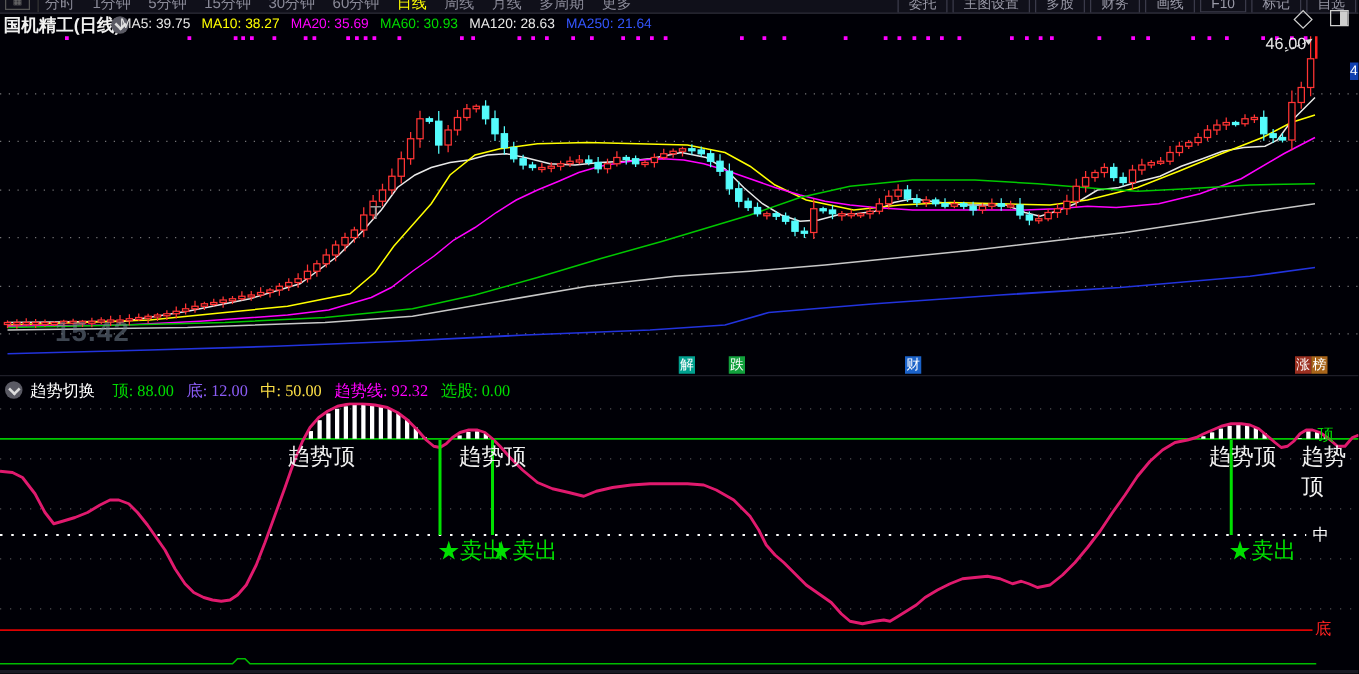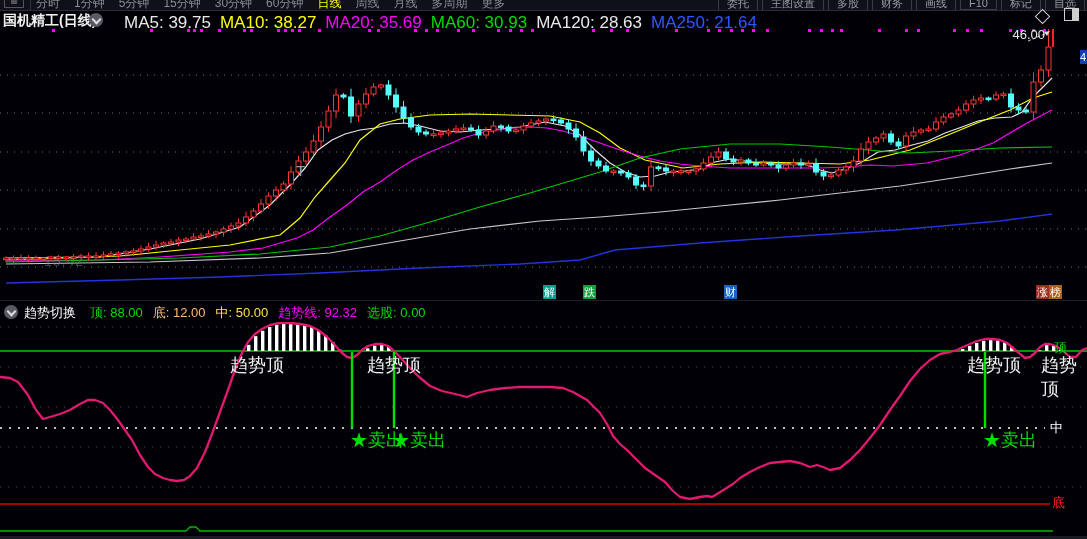--- a/index.html
+++ b/index.html
@@ -17,46 +17,46 @@
   .menu-right{position:absolute;right:2px;top:-7px;}
   .menu-btn{display:inline-block;color:#9a9aa8;font-size:11px;border:1px solid #3a3a4a;
             padding:0 8px;margin-left:4px;}
   
   #infobar{position:absolute;left:0;top:11px;width:1087px;height:18px;}
   #stock-title{position:absolute;left:3px;top:1px;color:#f0f0f0;font-size:14px;font-weight:bold;}
   .chev-circle{position:absolute;width:14px;height:14px;border-radius:50%;background:#5a5a64;}
   .chev-circle:after{content:"";position:absolute;left:4px;top:3px;width:5px;height:5px;
             border-left:2px solid #ddd;border-bottom:2px solid #ddd;transform:rotate(-45deg);}
   #title-chev{left:89px;top:2px;}
-  #ma-legend{position:absolute;left:124px;top:2px;font-size:17px;white-space:nowrap;}
+  #ma-legend{position:absolute;left:96px;top:2px;font-size:11px;white-space:nowrap;}
   .ma-item{margin-right:9px;}
   
   #tr-icons{position:absolute;right:8px;top:8px;height:14px;}
   #diamond-ic{display:inline-block;width:9px;height:9px;border:1px solid #cfcfcf;
               transform:rotate(45deg);margin-right:12px;}
   #panel-ic{display:inline-block;width:13px;height:11px;border:1px solid #cfcfcf;
             position:relative;vertical-align:top;}
   #panel-ic div{position:absolute;right:0;top:0;width:6px;height:11px;background:#cfcfcf;}
   svg#chart{position:absolute;left:0;top:0;}
   
   .ov{position:absolute;white-space:nowrap;}
-  #watermark{left:44px;top:253px;color:#7d8b9b;opacity:.5;font-size:14px;font-weight:normal;letter-spacing:1px;}
+  #watermark{left:44px;top:253px;color:#7d8b9b;opacity:.5;font-size:22px;font-weight:bold;letter-spacing:1px;}
   #t-marker{left:296px;top:162px;color:#9a9a9a;font-size:15px;}
   #price-ann{right:42px;top:27px;color:#e8e8e8;font-size:13px;}
   #axis-clip{left:1080px;top:50px;width:7px;height:14px;background:#1040b0;color:#fff;
              font-size:11px;line-height:14px;overflow:hidden;}
   .badge{position:absolute;top:285px;width:13px;height:14px;color:#fff;font-size:11px;
          line-height:14px;text-align:center;}
   
   #indhdr{position:absolute;left:0;top:300px;width:1087px;height:21px;background:#000006;
           border-top:1px solid #1e1e28;}
   #ind-chev{left:4px;top:4px;}
   #ind-name{position:absolute;left:24px;top:3px;color:#ffffff;font-size:13px;}
   #ind-fields{position:absolute;left:90px;top:3px;font-size:13px;white-space:nowrap;}
-  .ind-f{margin-right:10px;}
+  .ind-f{margin-right:10px;font-family:Liberation Serif, serif;}
   .sublab{position:absolute;font-size:18px;}
   #bottom-strip{position:absolute;left:0;top:536px;width:1087px;height:3px;background:#1a1a24;}
 </style>
 </head>
 <body>
 
 <div id="app">
 
   <div id="menubar">
     <div class="menu-sq">▦</div>
@@ -491,19 +491,19 @@
 
   <span id="watermark" class="ov">15.42</span>
   <span id="t-marker" class="ov">T</span>
   <span id="price-ann" class="ov">46.00</span>
   <span id="axis-clip" class="ov">4</span>
   <span id="badges-holder"><div class="badge" style="left: 543px; background: rgb(0, 160, 142);">解</div><div class="badge" style="left: 583px; background: rgb(18, 160, 60);">跌</div><div class="badge" style="left: 724px; background: rgb(27, 98, 200);">财</div><div class="badge" style="left: 1036px; background: rgb(154, 47, 32);">涨</div><div class="badge" style="left: 1049px; background: rgb(168, 101, 26);">榜</div></span>
 
   <div id="indhdr">
     <span id="ind-chev" class="chev-circle"></span>
     <span id="ind-name">趋势切换</span>
-    <span id="ind-fields"><span class="ind-f" style="color: rgb(0, 220, 0);">顶: 88.00</span><span class="ind-f" style="color: #fdba74;">底: 12.00</span><span class="ind-f" style="color: #fde047;">中: 50.00</span><span class="ind-f" style="color: rgb(255, 0, 255); margin-top: 28px;">趋势线: 92.32</span><span class="ind-f" style="color: rgb(0, 220, 0);">选股: 0.00</span></span>
+    <span id="ind-fields"><span class="ind-f" style="color: rgb(0, 220, 0);">顶: 88.00</span><span class="ind-f" style="color: #8b5cf6;">底: 12.00</span><span class="ind-f" style="color: #fde047;">中: 50.00</span><span class="ind-f" style="color: rgb(255, 0, 255); margin-top: 28px;">趋势线: 92.32</span><span class="ind-f" style="color: rgb(0, 220, 0);">选股: 0.00</span></span>
   </div>
 
   <span id="sublabels-holder"><div class="sublab" style="left: 230px; top: 353px; color: rgb(240, 240, 240);">趋势顶</div><div class="sublab" style="left: 367px; top: 353px; color: rgb(240, 240, 240);">趋势顶</div><div class="sublab" style="left: 967px; top: 353px; color: rgb(240, 240, 240);">趋势顶</div><div class="sublab" style="left: 1041px; top: 353px; color: rgb(240, 240, 240);">趋势顶</div><div class="sublab" style="left: 350px; top: 428px; color: rgb(0, 224, 0);">★卖出</div><div class="sublab" style="left: 392px; top: 428px; color: rgb(0, 224, 0);">★卖出</div><div class="sublab" style="left: 983px; top: 428px; color: rgb(0, 224, 0);">★卖出</div><div class="sublab" style="left: 1054px; top: 339px; color: rgb(0, 220, 0); font-size: 13px;">顶</div><div class="sublab" style="left: 1050px; top: 419px; color: rgb(255, 255, 255); font-size: 13px;">中</div><div class="sublab" style="left: 1052px; top: 494px; color: rgb(255, 34, 34); font-size: 13px;">底</div></span>
 
   <div id="bottom-strip"></div>
 </div>
 
 </body></html>

